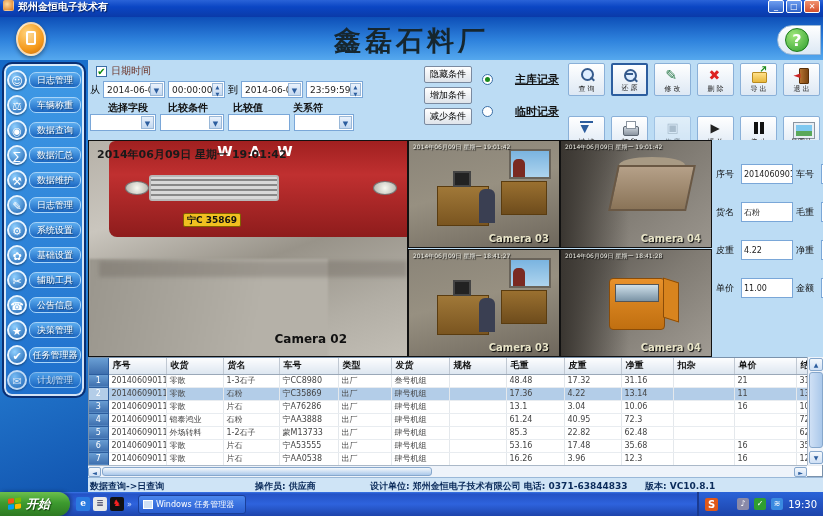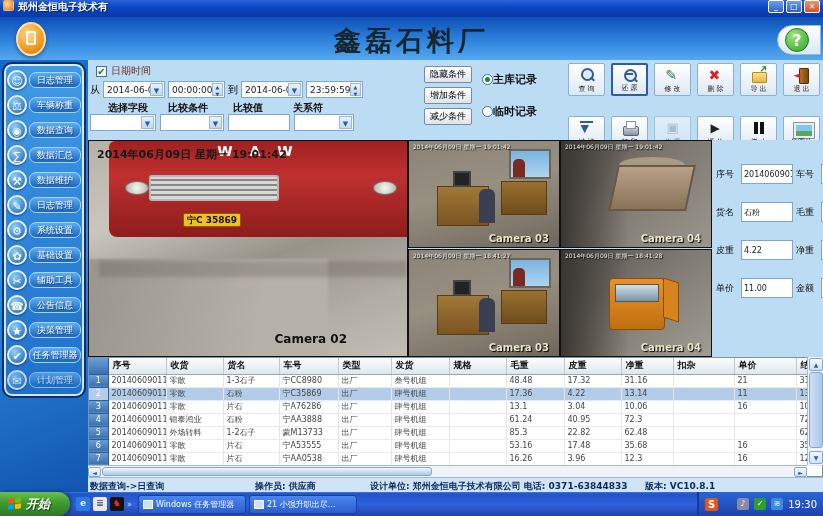--- a/index.html
+++ b/index.html
@@ -67,22 +67,22 @@
     background:linear-gradient(180deg,#eaf2fc,#c3d8f0); border:1px solid #9ab8d8; color:#2c5d9e;
     font-size:7px; line-height:14px; }
   .fld .ud { position:absolute; right:1px; top:1px; bottom:1px; width:11px; font-size:5px; line-height:7px;
     text-align:center; background:linear-gradient(180deg,#eaf2fc,#c3d8f0); border:1px solid #9ab8d8; color:#2c5d9e; }
   .lbl-row { position:absolute; top:41px; font-size:10px; color:#111; font-weight:bold; }
   .combo-row { position:absolute; top:54px; display:flex; gap:4px; }
   .cond-col { position:absolute; left:336px; top:6px; width:48px; }
   .cond-btn { width:48px; height:17px; margin-bottom:4px; font-size:9px; text-align:center; line-height:15px;
     background:linear-gradient(180deg,#fff,#dfe4ea); border:1px solid #7a8aa0; border-radius:2px; cursor:pointer; }
   .radio-col { position:absolute; left:394px; top:10px; }
-  .radio { display:flex; align-items:center; gap:0; height:18px; margin-bottom:14px; font-size:11px;
-    font-weight:bold; color:#111; }
+  .radio { display:flex; align-items:center; gap:22px; height:18px; margin-bottom:14px; font-size:11px;
+    font-weight:bold; color:#111;text-decoration:underline; }
   .rdot { width:11px; height:11px; border-radius:50%; background:#fff; border:1px solid #3a6ea5; position:relative; }
   .rdot.on::after { content:""; position:absolute; left:2px; top:2px; width:5px; height:5px; border-radius:50%;
     background:#1c8a1c; }
 
   
   .toolbar { position:absolute; left:480px; top:3px; width:255px; }
   .tb-row { display:flex; gap:6px; margin-bottom:20px; }
   .tool-btn { width:37px; height:33px; background:linear-gradient(180deg,#ffffff,#dde8f4);
     border:1px solid #8ab0d8; border-radius:2px; position:relative; cursor:pointer; }
   .tool-btn.pressed { border:2px solid #2c5d9e; }
@@ -700,24 +700,20 @@
     <div class="ql-ic ql-e">e</div>
     <div class="ql-ic ql-list">≣</div>
     <div class="ql-ic ql-qq">♞</div>
     <div class="ql-more">»</div>
   </div>
   <div style="display:flex">
       <div class="task-btn">
         <span class="task-ic"></span>
         <span>Windows 任务管理器</span>
       </div>
-      <div class="task-btn">
-        <span class="task-ic"></span>
-        <span>21 小强升职出尽...</span>
-      </div>
     </div>
   <div class="tray">
     <div class="tray-s">S</div>
     <div class="tray-ic ti-snd">♪</div>
     <div class="tray-ic ti-shield">✓</div>
     <div class="tray-ic ti-net">≋</div>
     <div class="tray-clock">19:30</div>
   </div>
 </div>
 

